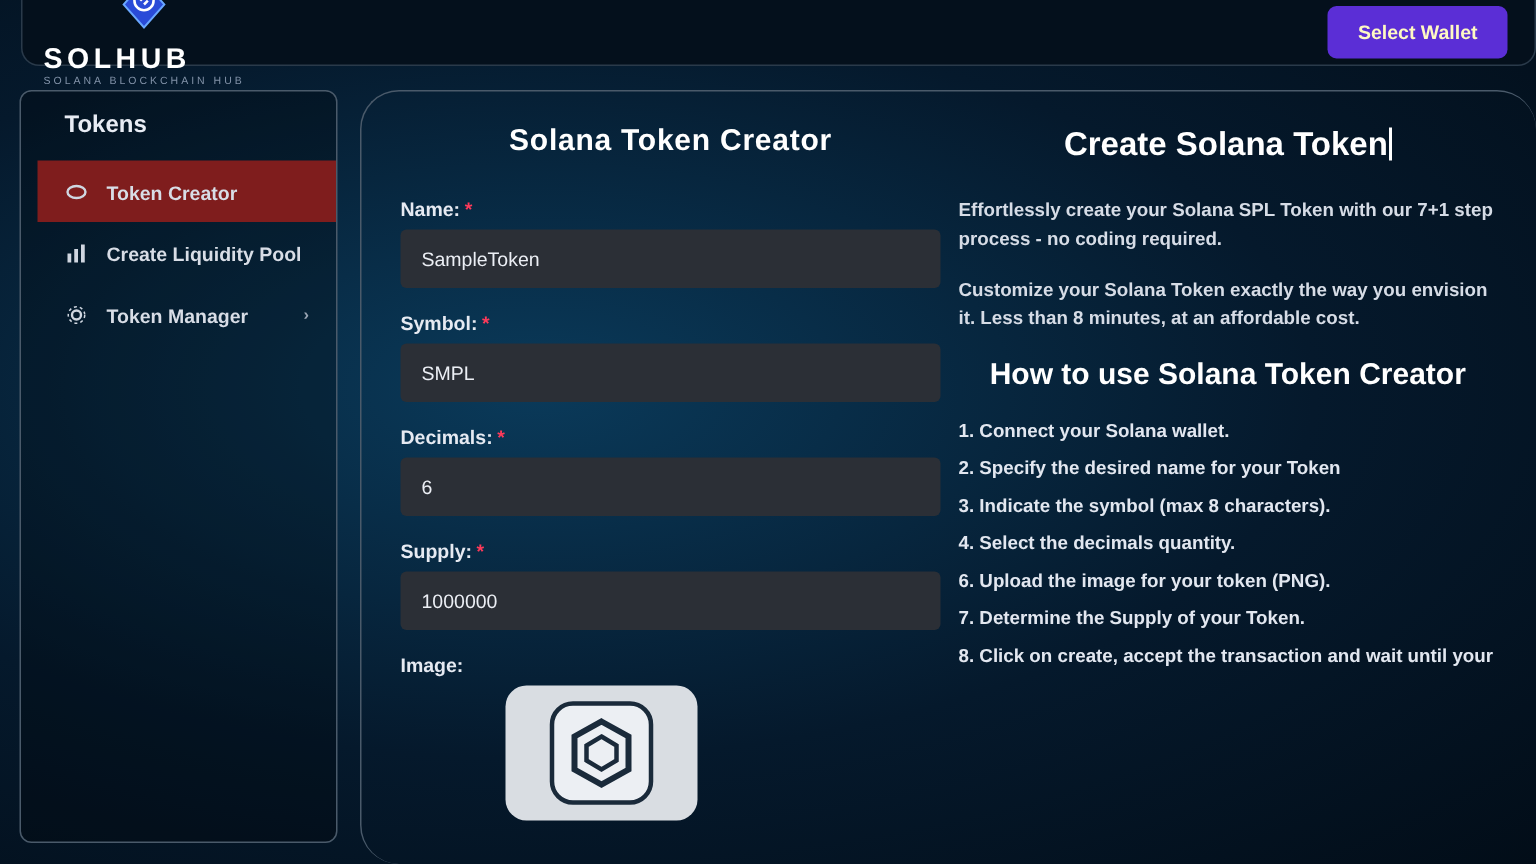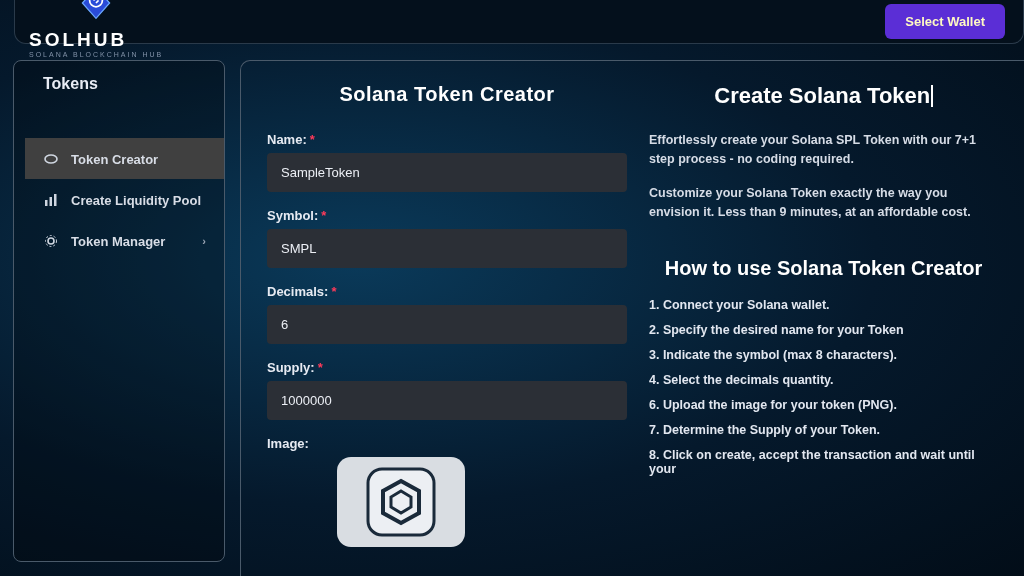--- a/index.html
+++ b/index.html
@@ -72,37 +72,37 @@
     align-items: center;
     gap: 12px;
     padding: 12px 18px;
     font-size: 13px;
     font-weight: 600;
     color: #d8dde6;
     cursor: pointer;
     border-top: 1px solid rgba(255,255,255,0);
   }
   .nav-item.active {
-    background: #404040;
-    margin-top: 31px;
+    background: #7f1d1d;
   }
   .nav-item .chev { margin-left: auto; font-size: 11px; color: #9aa5b4; }
   .nav-icon { width: 16px; height: 16px; display:flex; align-items:center; justify-content:center; color:#cfd6e0; }
 
   .main {
     position: absolute;
     top: 60px; left: 240px; right: 0;
     height: 516px;
     border-top: 1px solid #4a5a6a;
     border-left: 1px solid #4a5a6a;
     border-top-left-radius: 10px;
     padding: 22px 26px 0 26px;
     display: flex;
-    gap: 22px;
-    overflow: hidden;
+    gap: 12px;
+    overflow: hidden;
+    border-radius: 26px;
   }
   .form-col { flex: 0 0 360px; }
   .info-col { flex: 1; }
 
   .form-title {
     font-size: 20px;
     font-weight: 800;
     color: #fff;
     text-align: center;
     margin-bottom: 26px;
@@ -154,21 +154,21 @@
     line-height: 1.55;
     color: #d6dce6;
     margin-bottom: 14px;
     font-weight: 600;
   }
   .howto-title {
     font-size: 20px;
     font-weight: 800;
     color: #fff;
     text-align: center;
-    margin: 34px 0 18px;
+    margin: 16px 0 18px;
   }
   .step {
     font-size: 12.5px;
     font-weight: 700;
     color: #e2e7f0;
     margin-bottom: 11px;
   }
 </style>
 </head>
 <body>
@@ -259,21 +259,21 @@
       </svg>
     </div>
   </div>
 
   <div class="info-col">
     <div class="info-title">
       <span>Create Solana Token</span><span class="cursor-bar"></span>
     </div>
 
     <div class="info-p">Effortlessly create your Solana SPL Token with our 7+1 step process - no coding required.</div>
-    <div class="info-p">Customize your Solana Token exactly the way you envision it. Less than 9 minutes, at an affordable cost.</div>
+    <div class="info-p">Customize your Solana Token exactly the way you envision it. Less than 8 minutes, at an affordable cost.</div>
 
     <div class="howto-title">How to use Solana Token Creator</div>
 
     <div class="step">1. Connect your Solana wallet.</div>
     <div class="step">2. Specify the desired name for your Token</div>
     <div class="step">3. Indicate the symbol (max 8 characters).</div>
     <div class="step">4. Select the decimals quantity.</div>
     <div class="step">6. Upload the image for your token (PNG).</div>
     <div class="step">7. Determine the Supply of your Token.</div>
     <div class="step">8. Click on create, accept the transaction and wait until your</div>

